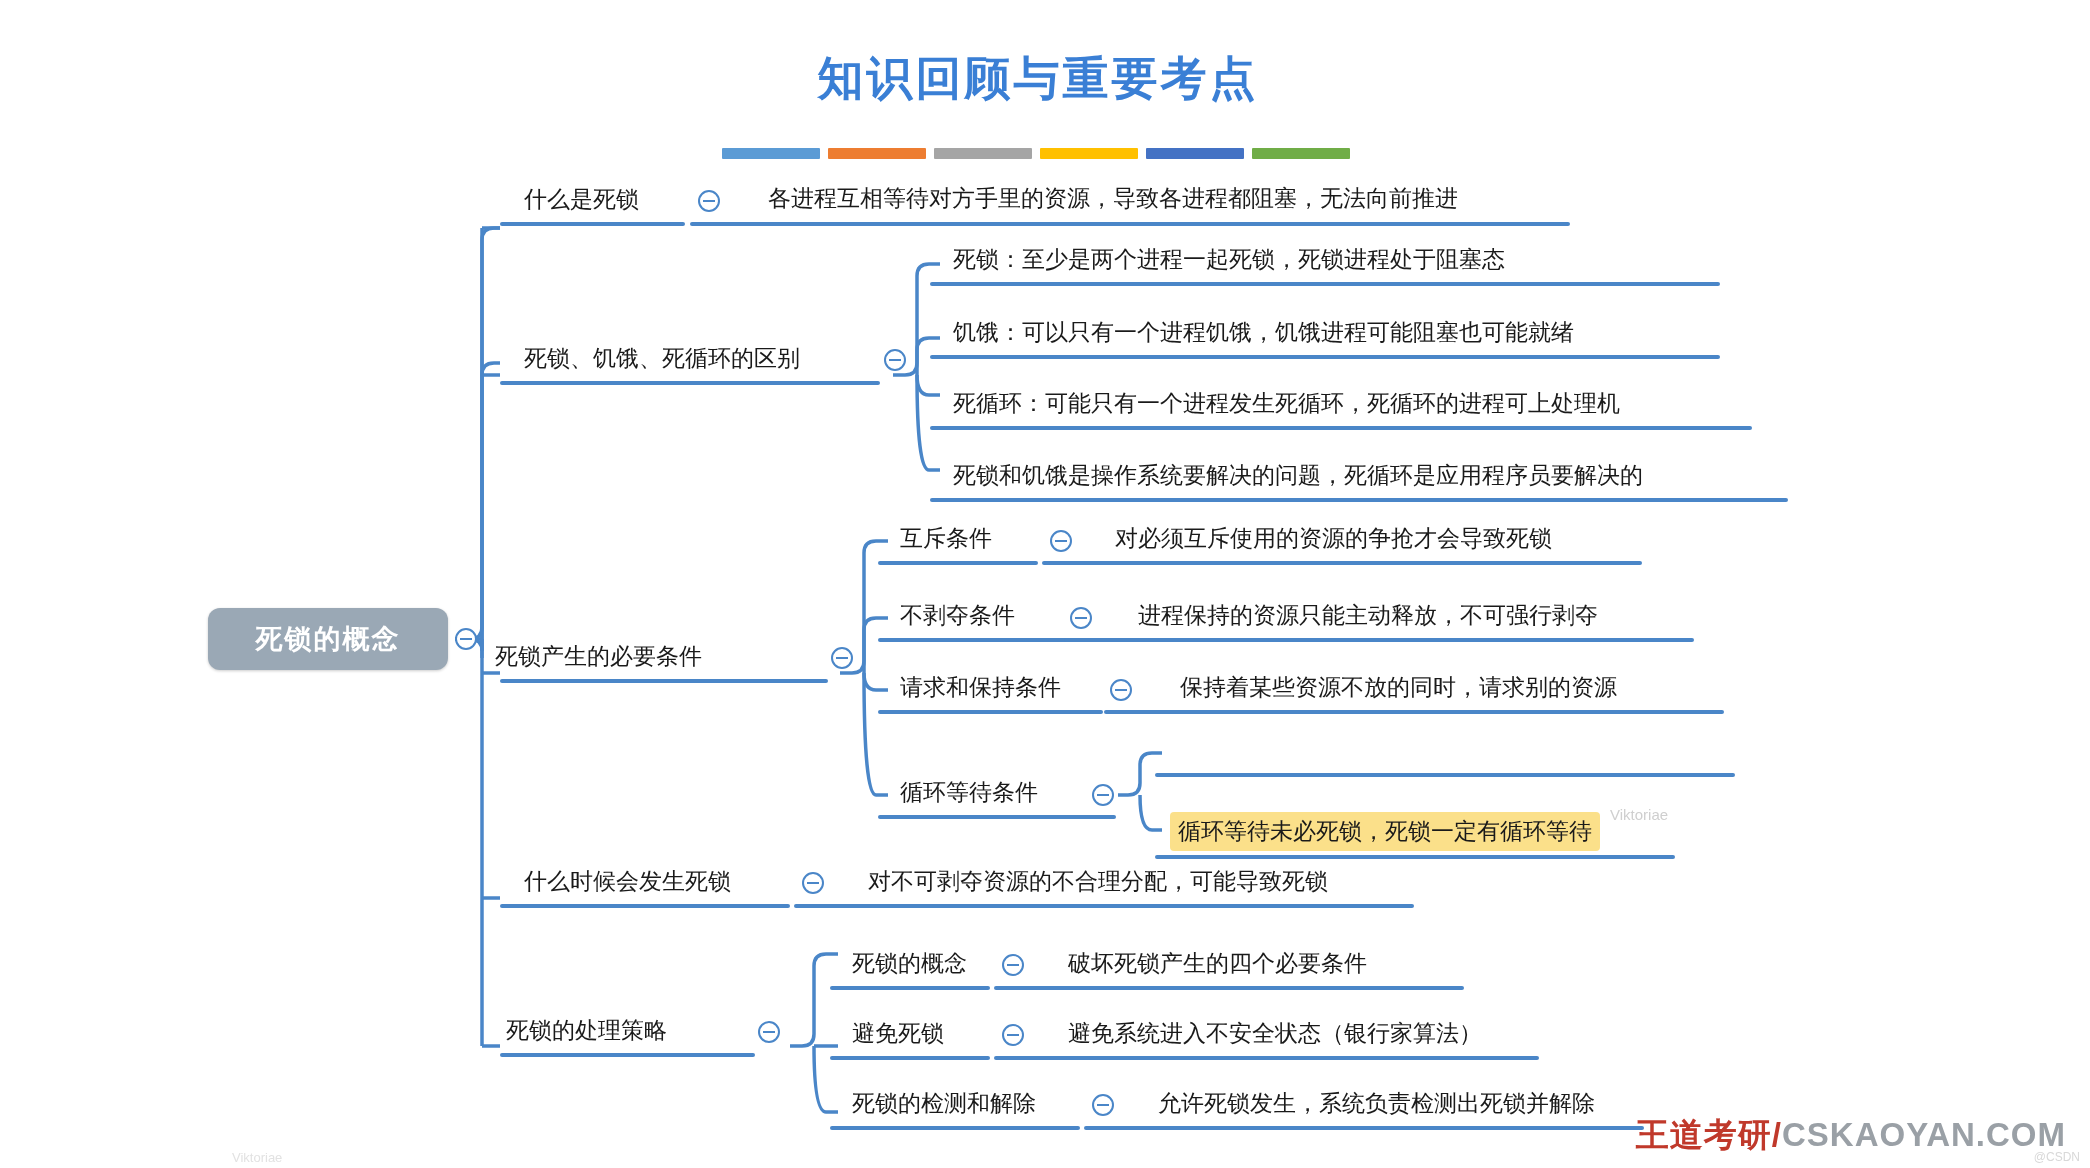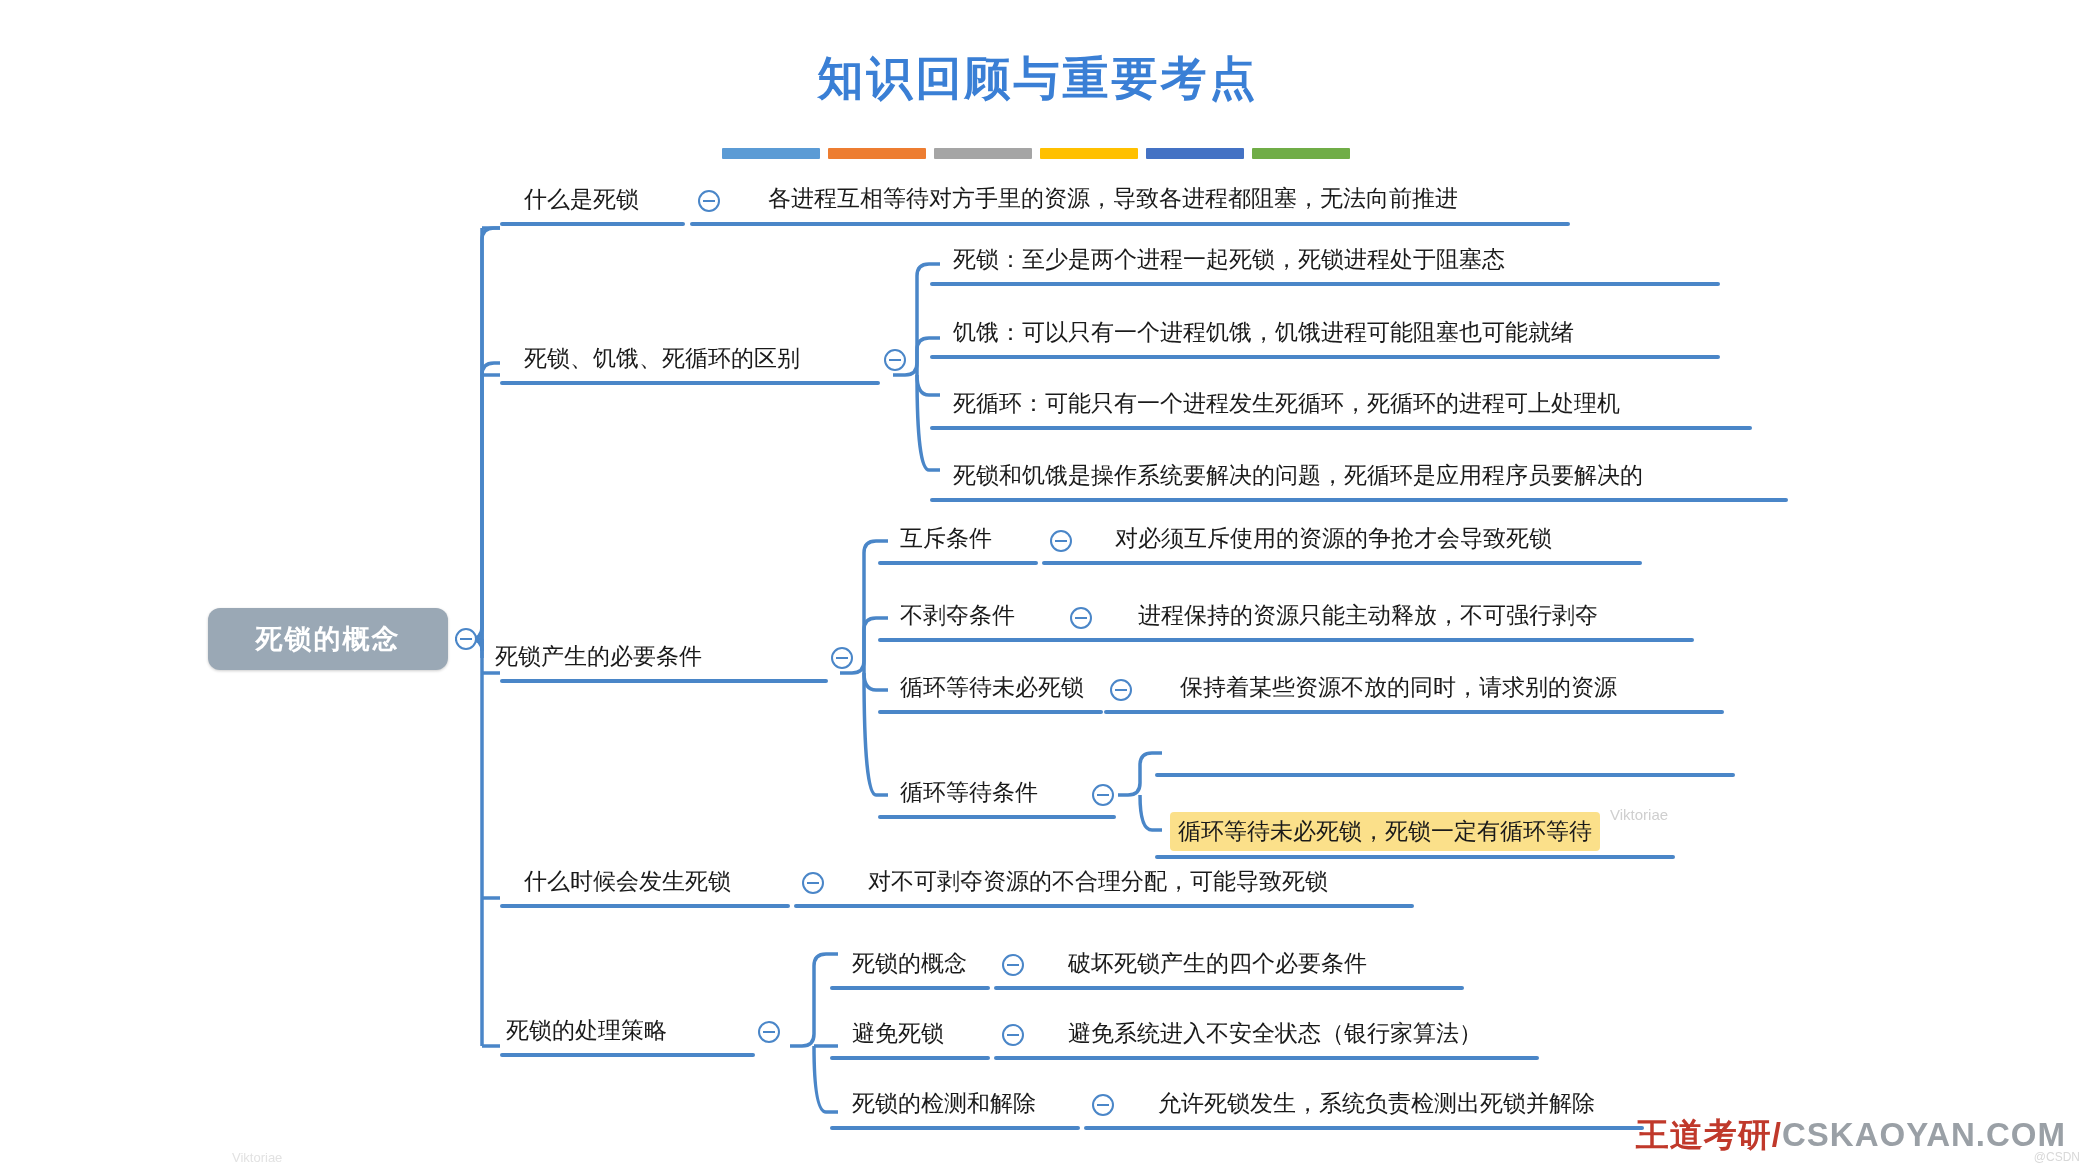--- a/index.html
+++ b/index.html
@@ -237,21 +237,21 @@
   <div class="toggle" style="left:1050px; top:530px;"></div>
   <div class="label" style="left:1115px; top:523px;">对必须互斥使用的资源的争抢才会导致死锁</div>
   <div class="underline" style="left:1042px; top:561px; width:600px;"></div>
 
   <div class="label" style="left:900px; top:600px;">不剥夺条件</div>
   <div class="underline" style="left:878px; top:638px; width:195px;"></div>
   <div class="toggle" style="left:1070px; top:607px;"></div>
   <div class="label" style="left:1138px; top:600px;">进程保持的资源只能主动释放，不可强行剥夺</div>
   <div class="underline" style="left:1064px; top:638px; width:630px;"></div>
 
-  <div class="label" style="left:900px; top:672px;">循环等待未必死锁</div>
+  <div class="label" style="left:900px; top:672px;">请求和保持条件</div>
   <div class="underline" style="left:878px; top:710px; width:225px;"></div>
   <div class="toggle" style="left:1110px; top:679px;"></div>
   <div class="label" style="left:1180px; top:672px;">保持着某些资源不放的同时，请求别的资源</div>
   <div class="underline" style="left:1104px; top:710px; width:620px;"></div>
 
   <div class="label" style="left:900px; top:777px;">循环等待条件</div>
   <div class="underline" style="left:878px; top:815px; width:238px;"></div>
   <div class="toggle" style="left:1092px; top:784px;"></div>
 
   <div class="underline" style="left:1155px; top:773px; width:580px;"></div>

